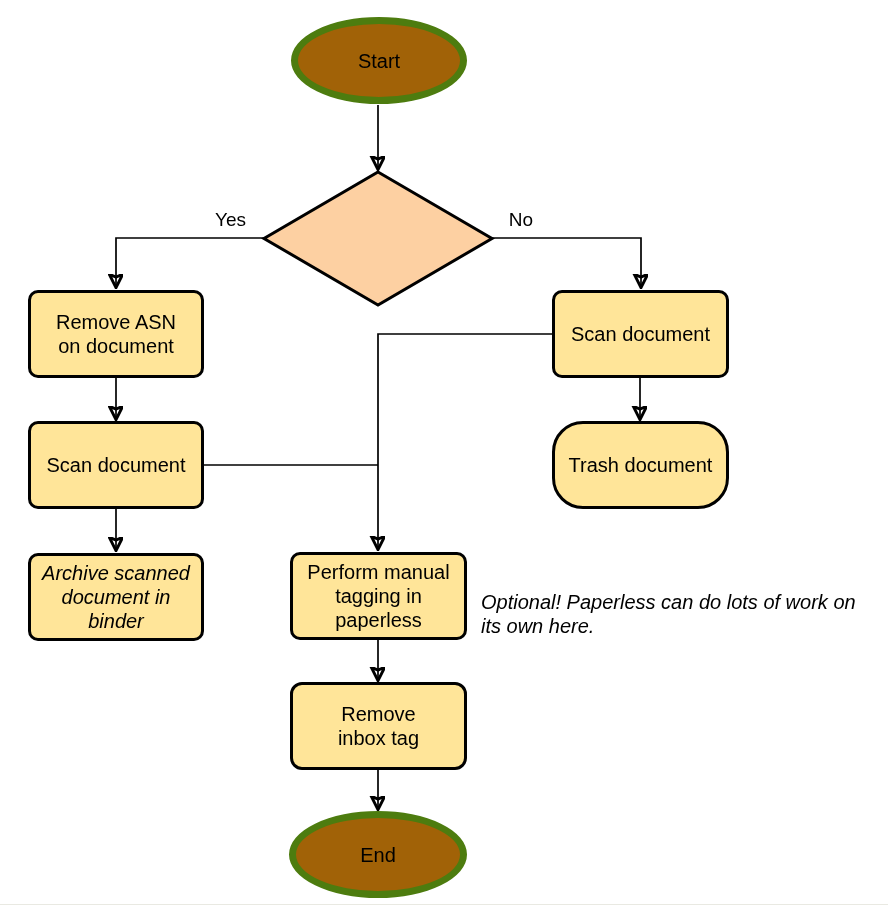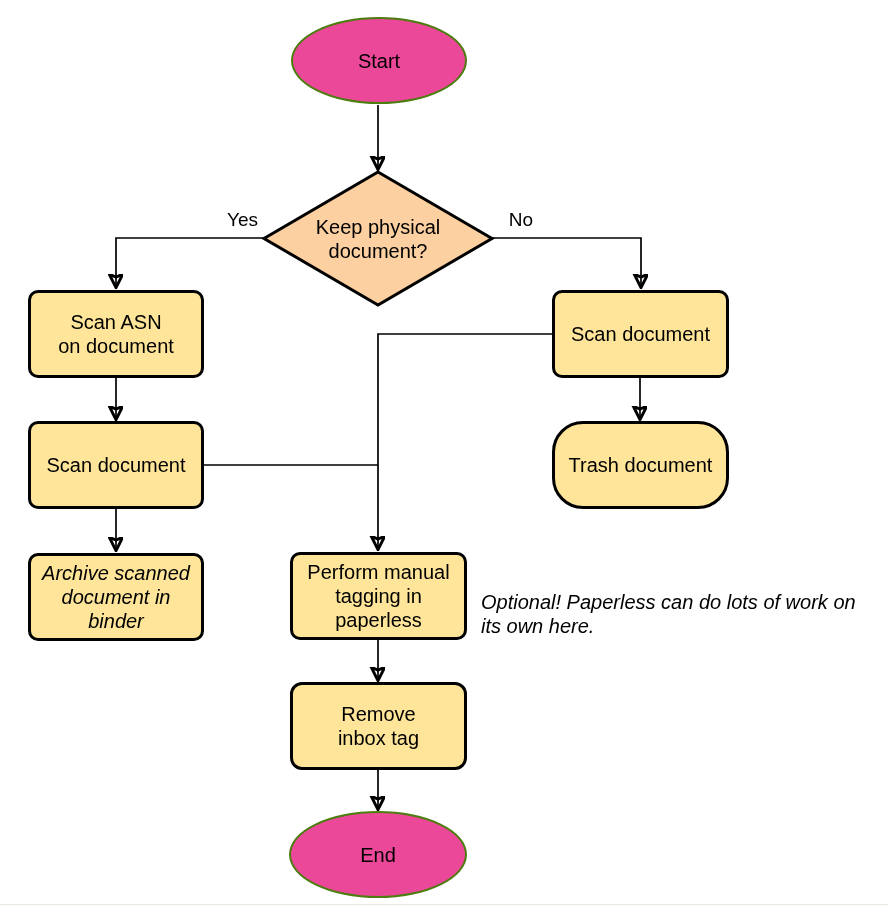--- a/index.html
+++ b/index.html
@@ -33,22 +33,22 @@
     box-sizing: border-box;
     display: flex;
     align-items: center;
     justify-content: center;
     text-align: center;
     font-size: 20px;
     line-height: 1.2;
     white-space: pre-line;
   }
   .terminal {
-    background: #ec4899;
-    border: 2px solid #4d7c0f;
+    background: #a16207;
+    border: 7px solid #4d7c0f;
     border-radius: 50%;
   }
   .process {
     background: #ffe599;
     border: 3px solid #000000;
     border-radius: 10px;
   }
   .decision-label {
     position: absolute;
     display: flex;
@@ -103,31 +103,27 @@
     <path d="M378,640 L378,679" marker-end="url(#arrow)"></path>
     <path d="M378,770 L378,808" marker-end="url(#arrow)"></path>
 
     <polygon points="378,172 492,238.5 378,305 264,238.5" fill="#fdd0a2" stroke="#000000" stroke-width="3"></polygon>
   </svg>
 
   <div class="node terminal" style="left:291px; top:17px; width:176px; height:87px;">
     <span>Start</span>
   </div>
 
-  <div class="decision-label" style="left:288px; top:205px; width:180px; height:67px;">
-    <span>Keep physical
-document?</span>
-  </div>
 
-  <div class="edge-label" style="left:203px; top:209px; width:55px;text-align:right;">Yes</div>
+  <div class="edge-label" style="left:203px; top:209px; width:55px;">Yes</div>
 
   <div class="edge-label" style="left:496px; top:209px; width:50px;">No</div>
 
   <div class="node process" style="left:28px; top:290px; width:176px; height:88px;">
-    <span>Scan ASN
+    <span>Remove ASN
 on document</span>
   </div>
 
   <div class="node process" style="left:552px; top:290px; width:177px; height:88px;">
     <span>Scan document</span>
   </div>
 
   <div class="node process" style="left:28px; top:421px; width:176px; height:88px;">
     <span>Scan document</span>
   </div>

